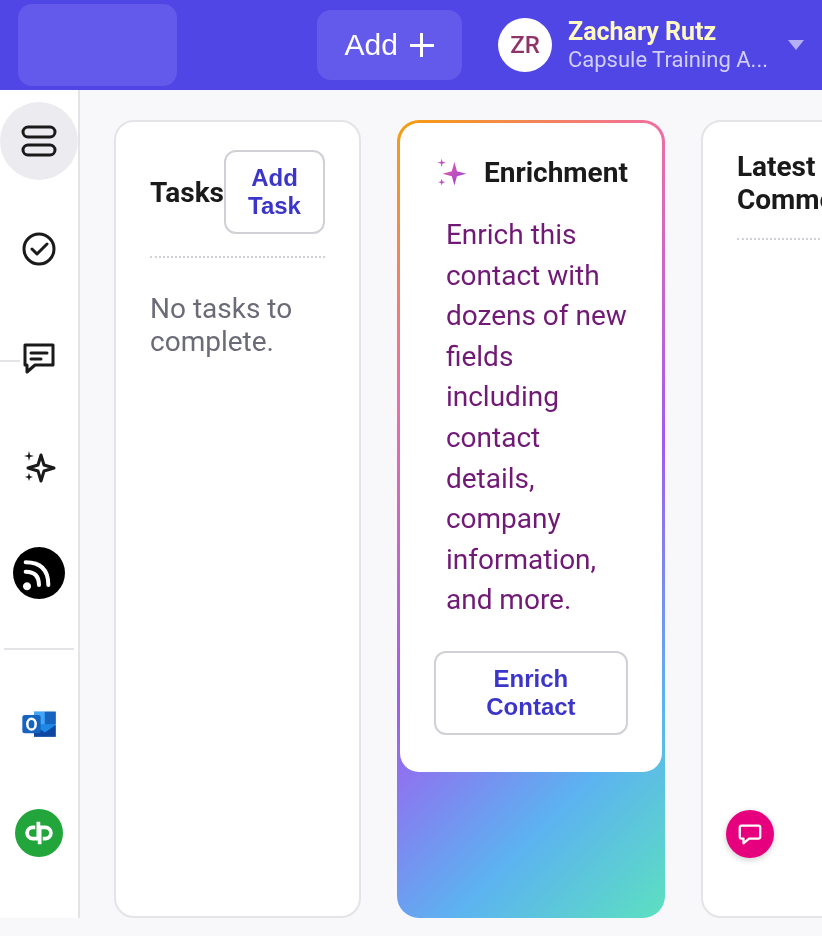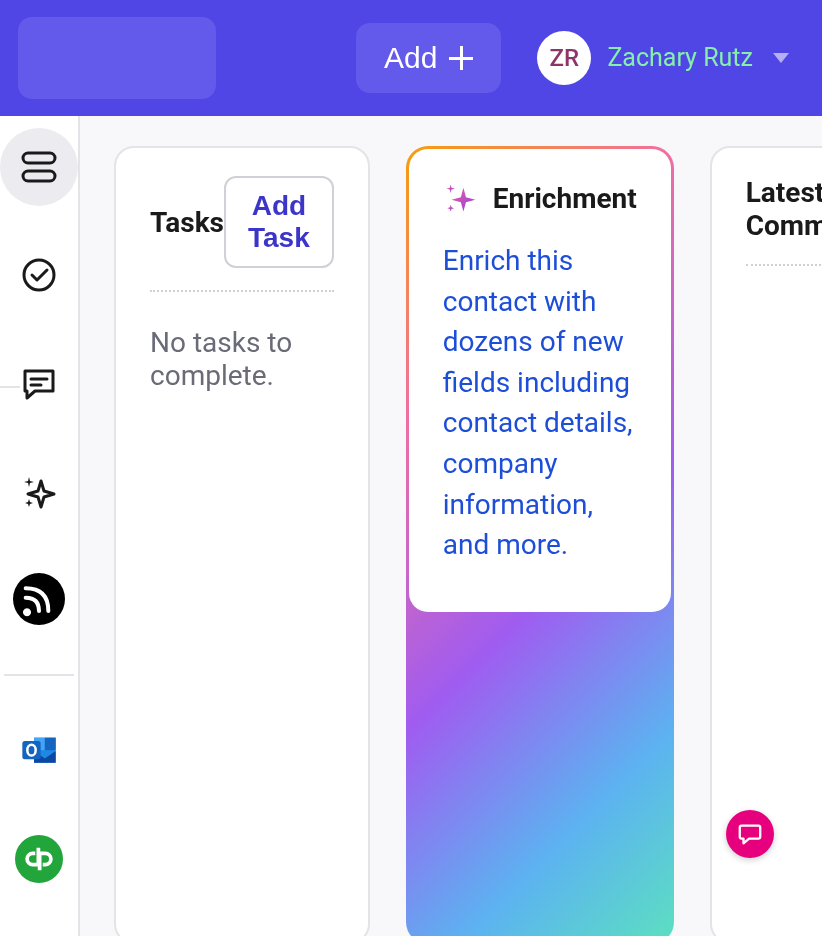--- a/index.html
+++ b/index.html
@@ -6,21 +6,21 @@
   body {
     font-family: -apple-system, BlinkMacSystemFont, "Segoe UI", Roboto, Helvetica, Arial, sans-serif;
     width: 822px;
     height: 936px;
     overflow: hidden;
     background: #f8f8fa;
   }
 
   
   .header {
-    height: 116px;
+    height: 90px;
     background: #4f46e5;
     display: flex;
     align-items: center;
     padding: 0 18px;
     gap: 18px;
   }
   .header-search {
     width: 198px;
     height: 82px;
     background: #6359ea;
@@ -62,21 +62,21 @@
     border-radius: 50%;
     background: #ffffff;
     color: #8f3468;
     display: flex;
     align-items: center;
     justify-content: center;
     font-size: 24px;
     font-weight: 500;
   }
   .user-text { display: flex; flex-direction: column; line-height: 1.2; max-width: 210px; }
-  .user-name { color: #86efac; font-size: 25px; font-weight: 400; white-space: nowrap; overflow: hidden; text-overflow: ellipsis;}
+  .user-name { color: #fef9c3; font-size: 25px; font-weight: 700; white-space: nowrap; overflow: hidden; text-overflow: ellipsis;}
   .user-org  { color: #d1cef9; font-size: 22px; white-space: nowrap; overflow: hidden; text-overflow: ellipsis;}
   .chevron-down {
     width: 0; height: 0;
     border-left: 8px solid transparent;
     border-right: 8px solid transparent;
     border-top: 10px solid #b4b0f3;
     margin-left: 4px;
   }
 
   
@@ -169,52 +169,53 @@
   .empty-text {
     color: #6b6b78;
     font-size: 28px;
     margin-top: 34px;
     margin-bottom: 6px;
   }
   .btn-outline {
     background: #fff;
     border: 2px solid #d0d0d6;
     color: #3c35c9;
-    font-size: 28px;
+    font-size: 24px;
     font-weight: 600;
     padding: 12px 22px;
     border-radius: 12px;
     cursor: pointer;
   }
 
   
   .enrich-card {
     position: relative;
     border-radius: 22px;
     padding: 3px;
     background: linear-gradient(135deg, #f59e0b 0%, #f06fa0 25%, #a05cf0 55%, #5cb3f0 80%, #5ce0c0 100%);
   }
   .enrich-inner {
     background: #fff;
     border-radius: 19px;
-    padding: 32px 34px 16px 34px;
+    padding: 32px 34px 37px 34px;
   }
   .enrich-head {
     display: flex;
     align-items: center;
     gap: 16px;
     margin-bottom: 26px;
   }
   .enrich-title { font-size: 28px; font-weight: 700; color: #1a1a1a; }
   .sparkle { width: 34px; height: 34px; }
   .enrich-desc {
     font-size: 28px;
-    color: #1d4ed8;
+    color: #701a75;
     line-height: 1.45;
     margin-bottom: 30px;
+    margin-left: 12px;
   }
 
   .comment-card { padding-bottom: 56px; }
 
   
   .chat-fab {
     position: absolute;
     right: 48px;
     bottom: 78px;
     width: 48px; height: 48px;
@@ -234,20 +235,21 @@
   <div class="header-search"></div>
   <div class="header-spacer"></div>
   <button class="add-button">
     <span>Add</span>
     <span class="add-plus"></span>
   </button>
   <div class="user-block">
     <div class="avatar">ZR</div>
     <div class="user-text">
       <span class="user-name">Zachary Rutz</span>
+      <span class="user-org">Capsule Training A...</span>
     </div>
     <span class="chevron-down"></span>
   </div>
 </div>
 
 <div class="main">
 
   <div class="sidebar">
     <div class="side-divider-left"></div>
     <div class="side-item active">
@@ -327,20 +329,21 @@
                 <stop offset="100%" stop-color="#8b3fe8"></stop>
               </linearGradient>
             </defs>
             <path d="M24 8 L27 19 L38 22 L27 25 L24 36 L21 25 L10 22 L21 19 Z" fill="url(#sg)"></path>
             <path d="M9 4 L10 8 L14 9 L10 10 L9 14 L8 10 L4 9 L8 8 Z" fill="url(#sg)"></path>
             <path d="M9 28 L10 31 L13 32 L10 33 L9 36 L8 33 L5 32 L8 31 Z" fill="url(#sg)"></path>
           </svg>
           <div class="enrich-title">Enrichment</div>
         </div>
         <div class="enrich-desc">Enrich this contact with dozens of new fields including contact details, company information, and more.</div>
+        <button class="btn-outline">Enrich Contact</button>
       </div>
     </div>
 
     <div class="card comment-card" style="position:relative;">
       <div class="card-title">Latest Comment</div>
       <hr class="card-divider">
     </div>
 
   </div>
 </div>

